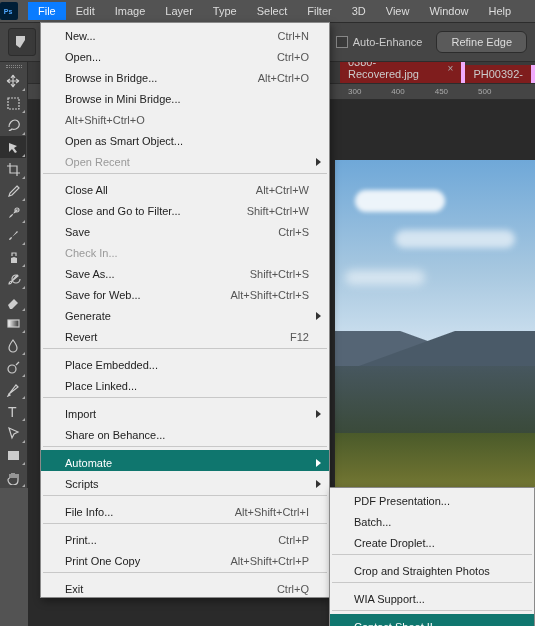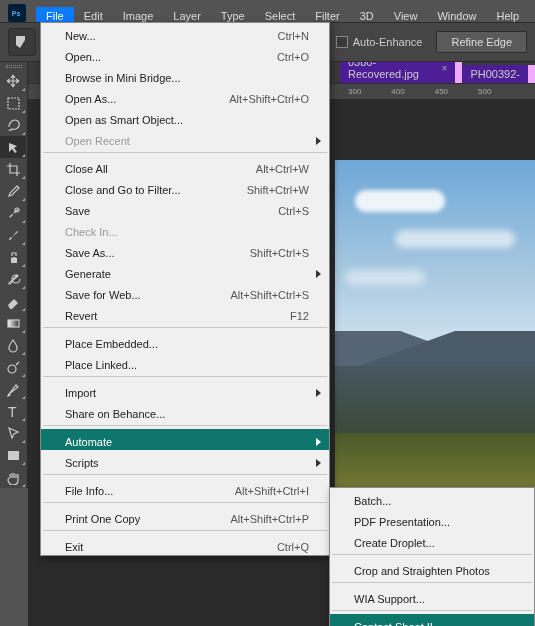--- a/index.html
+++ b/index.html
@@ -1,31 +1,31 @@
 <!DOCTYPE html>
 <html><head>
 <meta charset="utf-8">
 <style>
   * { margin:0; padding:0; box-sizing:border-box; font-family:"Segoe UI",Tahoma,sans-serif; }
   body { width:535px; height:626px; background:#535353; overflow:hidden; position:relative; }
   
-  .menubar { height:22px; background:#535353; display:flex; align-items:flex-end; padding-left:8px; font-size:11px; color:#ddd; }
+  .menubar { height:22px; background:#535353; display:flex; align-items:center; padding-left:0; font-size:11px; color:#ddd; }
   .app-icon { width:18px; height:18px; background:linear-gradient(135deg,#001e36,#001e36); border-radius:2px; display:flex; align-items:center; justify-content:center; margin-right:10px; }
   .app-icon svg { width:14px; height:14px; }
   .menu-title { padding:3px 10px; cursor:default; }
   .menu-title.active { background:#0a7cff; color:#fff; }
   
   .optbar { height:40px; background:#454545; border-top:1px solid #2c2c2c; border-bottom:1px solid #2c2c2c; display:flex; align-items:center; padding:0 8px; font-size:11px; color:#ccc; position:relative; z-index:0; }
   .optbar .tool-prev { width:28px; height:28px; background:#3a3a3a; border:1px solid #2c2c2c; border-radius:3px; margin-right:10px; display:flex; align-items:center; justify-content:center; }
   .optbar .spacer { flex:1; }
   .chk { width:12px; height:12px; border:1px solid #888; margin-right:5px; display:inline-block; vertical-align:middle; background:#3a3a3a; }
-  .btn { background:#5a5a5a; border:1px solid #2c2c2c; padding:4px 14px; font-size:11px; color:#ddd; border-radius:1px; margin-left:8px; }
+  .btn { background:#5a5a5a; border:1px solid #2c2c2c; padding:4px 14px; font-size:11px; color:#ddd; border-radius:6px; margin-left:8px; }
   
   .tabstrip { height:22px; background:#3a3a3a; display:flex; align-items:flex-end; padding-left:340px; font-size:11px; color:#ccc; border-bottom:1px solid #2c2c2c; }
-  .tab { padding:3px 8px; background:#4c1d95; border-right:7px solid #f0abfc; display:flex; align-items:center; gap:6px; }
+  .tab { padding:3px 8px; background:#7f1d1d; border-right:4px solid #f0abfc; display:flex; align-items:center; gap:6px; }
   .tab .x { font-size:10px; color:#aaa; }
   
   .ruler-h { height:16px; background:#454545; border-bottom:1px solid #2c2c2c; margin-left:28px; display:flex; align-items:center; font-size:8px; color:#aaa; padding-left:320px; gap:30px; }
   
   .workspace { position:absolute; left:28px; top:100px; right:0; bottom:0; background:#2a2a2a; }
   .canvas-img { position:absolute; right:0; top:60px; width:200px; height:420px; overflow:hidden; }
   .sky { height:45%; background:linear-gradient(#6fa8d8,#a8c8e0 60%,#d0e2f0); position:relative; }
   .cloud { position:absolute; background:rgba(255,255,255,0.85); border-radius:40px; }
   .c1 { width:90px; height:22px; top:30px; left:20px; filter:blur(2px); }
   .c2 { width:120px; height:18px; top:70px; left:60px; filter:blur(3px); opacity:0.7; }
@@ -248,24 +248,27 @@
 <div class="dropdown" id="fileMenu">
     <div class="dd-item">
       <span class="lbl">New...</span>
       <span class="sc">Ctrl+N</span>
     </div>
     <div class="dd-item">
       <span class="lbl">Open...</span>
       <span class="sc">Ctrl+O</span>
     </div>
     <div class="dd-item">
+      <span class="lbl">Browse in Bridge...</span>
+      <span class="sc">Alt+Ctrl+O</span>
+    </div>
+    <div class="dd-item">
       <span class="lbl">Browse in Mini Bridge...</span>
     </div>
     <div class="dd-item">
-      <span class="lbl">Open As...</span>
       <span class="sc">Alt+Shift+Ctrl+O</span>
     </div>
     <div class="dd-item">
       <span class="lbl">Open as Smart Object...</span>
     </div>
     <div class="dd-item disabled">
       <span class="lbl">Open Recent</span>
       <span class="arw"></span>
     </div>
     <div class="dd-sep"></div>
@@ -282,28 +285,28 @@
       <span class="sc">Ctrl+S</span>
     </div>
     <div class="dd-item disabled">
       <span class="lbl">Check In...</span>
     </div>
     <div class="dd-item">
       <span class="lbl">Save As...</span>
       <span class="sc">Shift+Ctrl+S</span>
     </div>
     <div class="dd-item">
-      <span class="lbl">Generate</span>
-      <span class="arw"></span>
-    </div>
-    <div class="dd-item">
       <span class="lbl">Save for Web...</span>
       <span class="sc">Alt+Shift+Ctrl+S</span>
     </div>
     <div class="dd-item">
+      <span class="lbl">Generate</span>
+      <span class="arw"></span>
+    </div>
+    <div class="dd-item">
       <span class="lbl">Revert</span>
       <span class="sc">F12</span>
     </div>
     <div class="dd-sep"></div>
     <div class="dd-item">
       <span class="lbl">Place Embedded...</span>
     </div>
     <div class="dd-item">
       <span class="lbl">Place Linked...</span>
     </div>
@@ -324,36 +327,40 @@
       <span class="lbl">Scripts</span>
       <span class="arw"></span>
     </div>
     <div class="dd-sep"></div>
     <div class="dd-item">
       <span class="lbl">File Info...</span>
       <span class="sc">Alt+Shift+Ctrl+I</span>
     </div>
     <div class="dd-sep"></div>
     <div class="dd-item">
+      <span class="lbl">Print...</span>
+      <span class="sc">Ctrl+P</span>
+    </div>
+    <div class="dd-item">
       <span class="lbl">Print One Copy</span>
       <span class="sc">Alt+Shift+Ctrl+P</span>
     </div>
     <div class="dd-sep"></div>
     <div class="dd-item">
       <span class="lbl">Exit</span>
       <span class="sc">Ctrl+Q</span>
     </div>
   </div>
 
 <div class="submenu" id="autoMenu">
     <div class="dd-item">
+      <span class="lbl">PDF Presentation...</span>
+    </div>
+    <div class="dd-item">
       <span class="lbl">Batch...</span>
-    </div>
-    <div class="dd-item">
-      <span class="lbl">PDF Presentation...</span>
     </div>
     <div class="dd-item">
       <span class="lbl">Create Droplet...</span>
     </div>
     <div class="dd-sep"></div>
     <div class="dd-item">
       <span class="lbl">Crop and Straighten Photos</span>
     </div>
     <div class="dd-sep"></div>
     <div class="dd-item">

